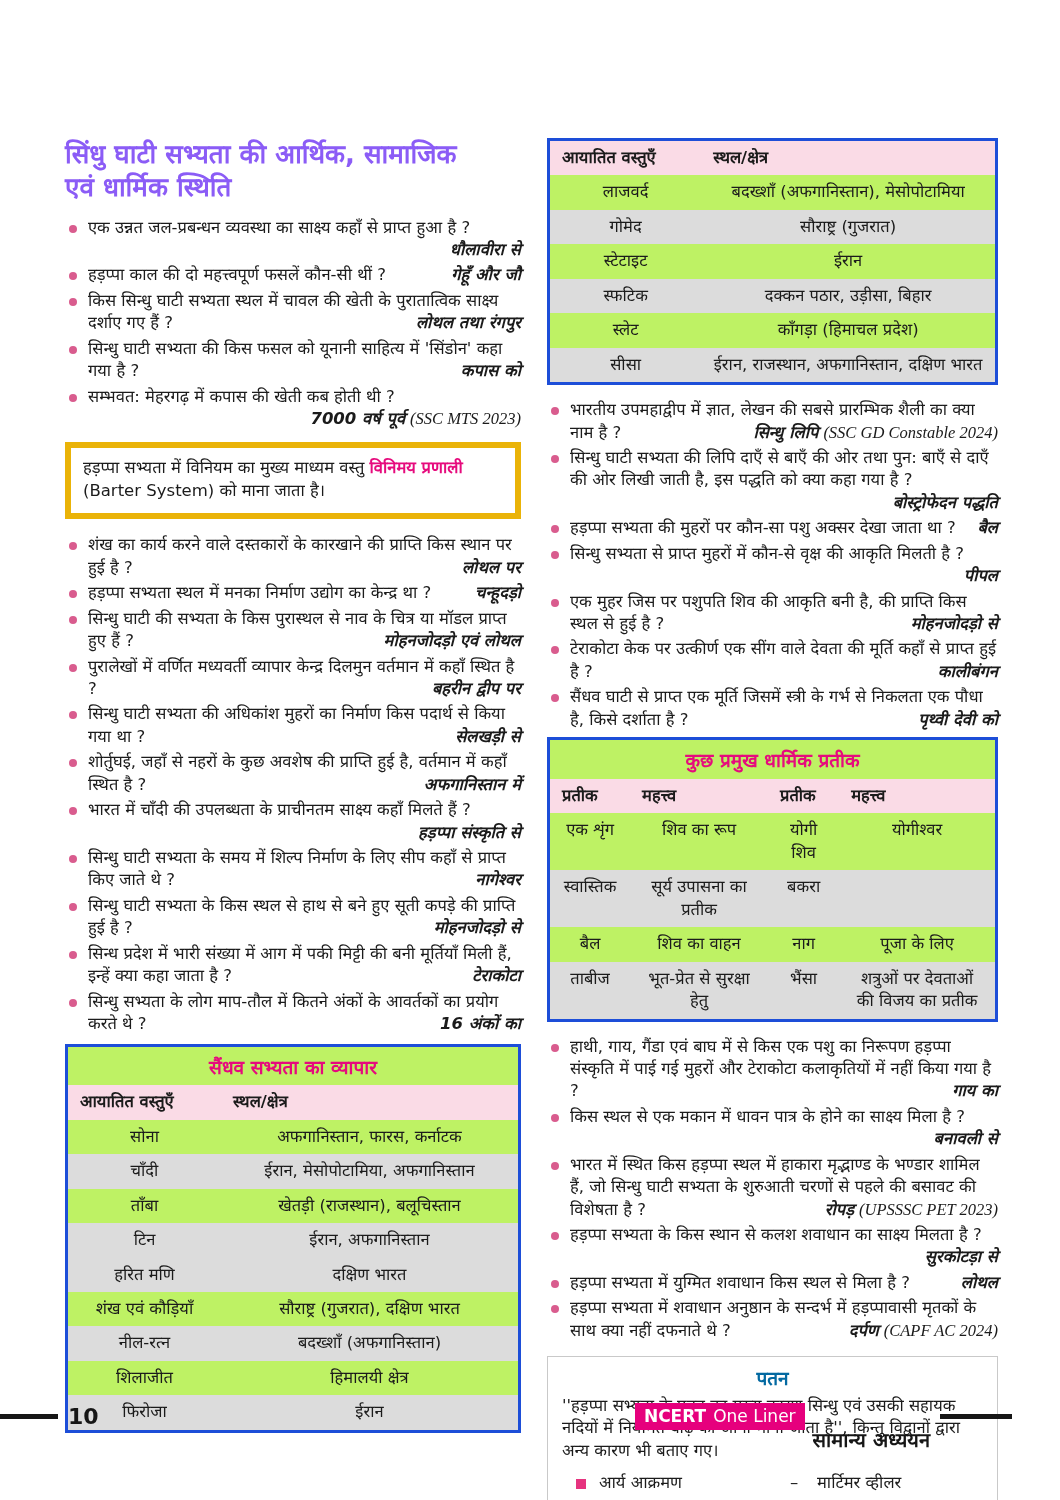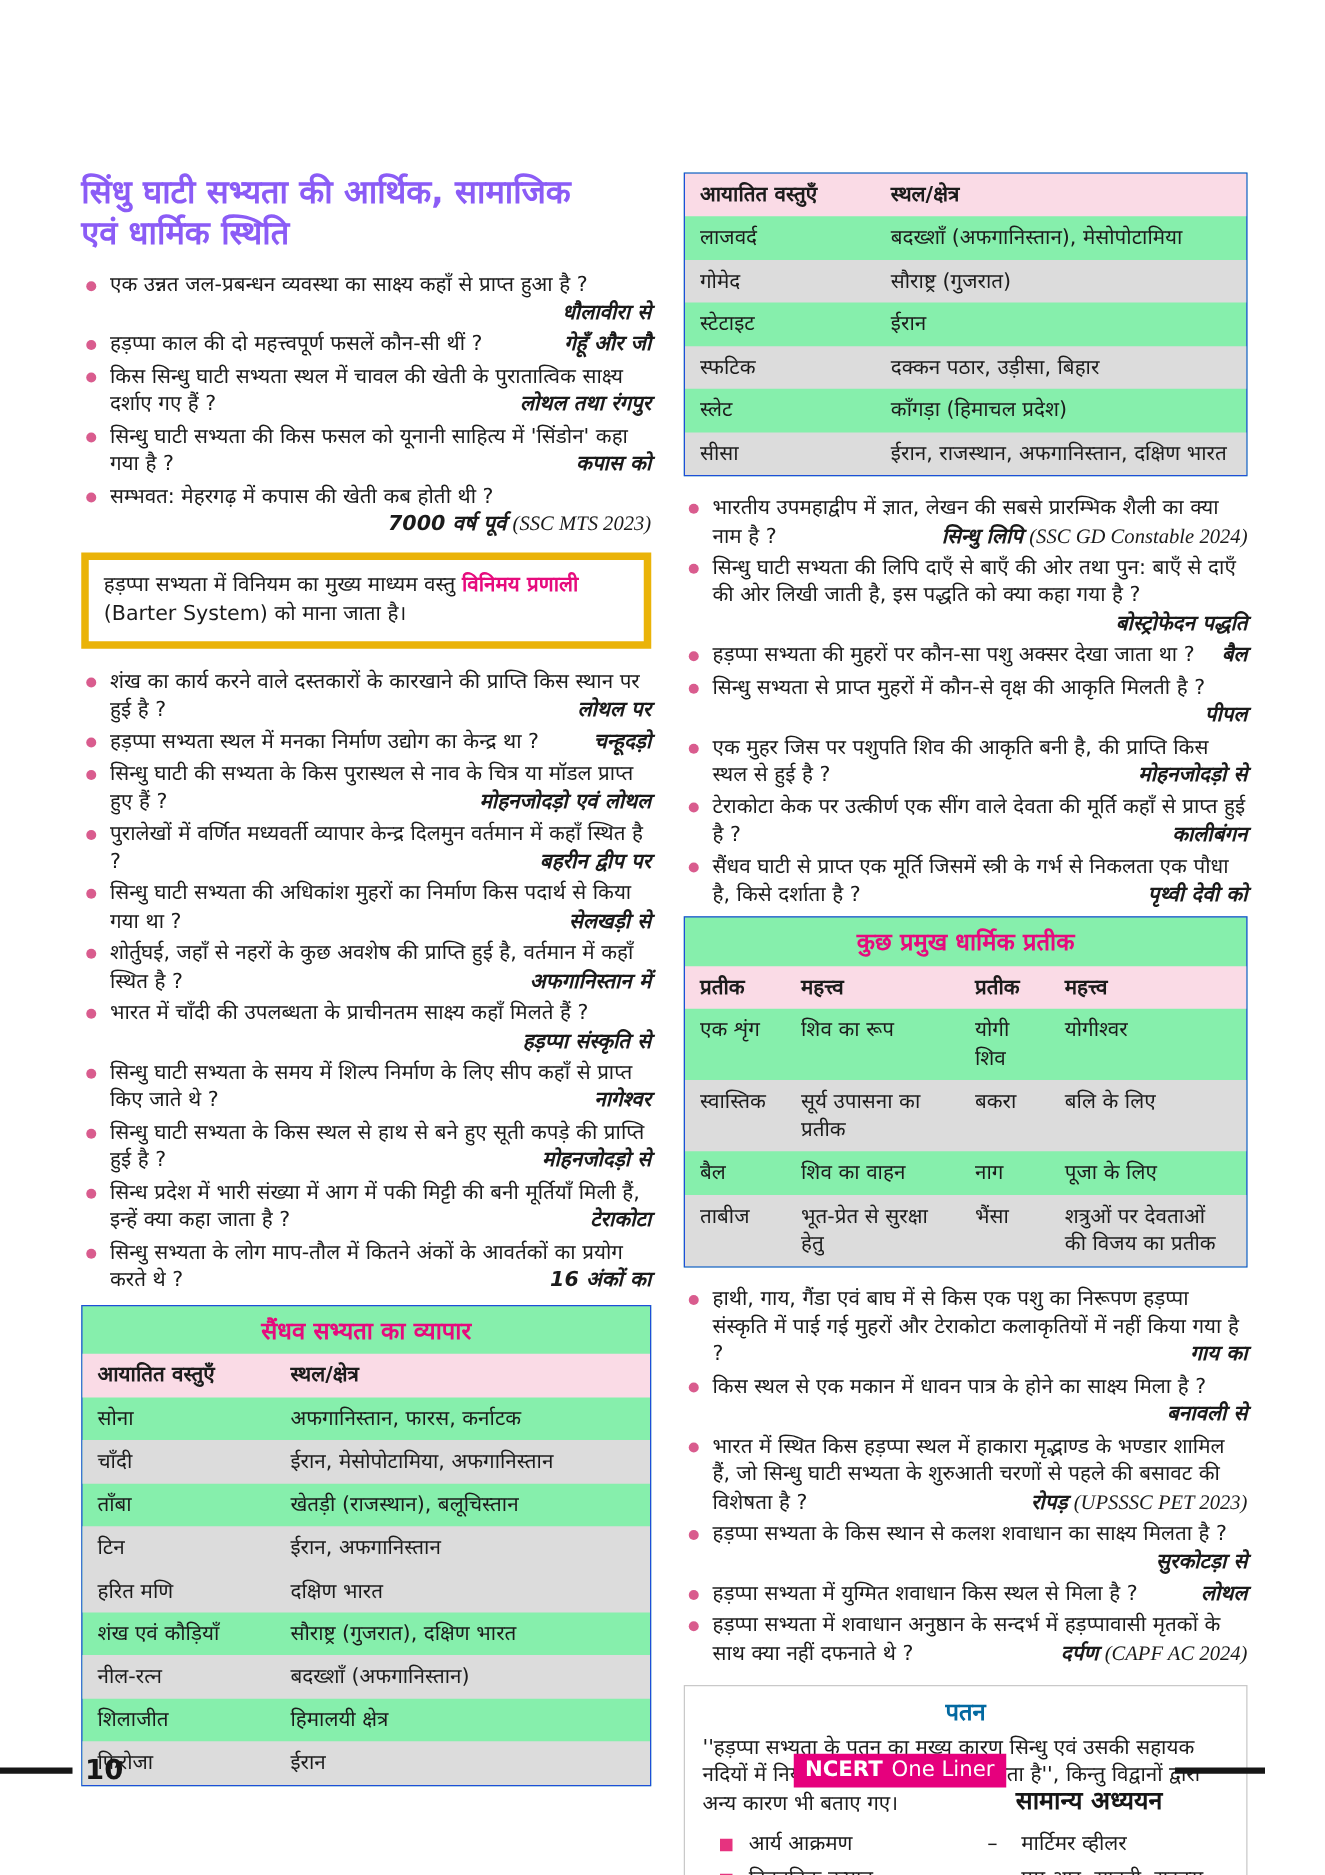--- a/index.html
+++ b/index.html
@@ -20,24 +20,24 @@
   .qa .bullet { position:absolute; left:4px; top:8px; width:8px; height:8px; border-radius:50%; background:#d95c8e; }
   .qa .ans { float:right; font-weight:700; font-style:italic; margin-left:12px; }
   .qa .ans b { font-weight:700; font-style:italic; }
   .qa .exam { font-family:"Liberation Serif","DejaVu Serif",serif; font-style:italic; font-weight:400; margin-left:5px; }
 
   
   .note-box { border:6px solid #eab308; padding:9px 12px 11px; margin:12px 0 15px; }
   .hl { color:#e60b7d; font-weight:700; }
 
   
-  .dtable { border:1px solid #1d4ed8; margin-top:8px; background:#86efac; }
+  .dtable { border:3px solid #1d4ed8; margin-top:8px; background:#bef264; }
   .t-title { text-align:center; color:#e60b7d; font-weight:700; font-size:19px; padding:8px 6px 5px; }
   .t-head { display:flex; background:#fadbe6; font-weight:700; }
-  .t-row { display:flex; }
+  .t-row { display:flex;text-align:center; }
   .t-row.alt { background:#dcdcdc; }
   .t-head > div, .t-row > div { padding:6px 12px; }
   .c1 { width:34%; } .c2 { width:66%; }
   .s1 { width:18%; } .s2 { width:31%; } .s3 { width:16%; } .s4 { width:35%; }
   .symbols { margin:6px 0 14px; }
 
   
   .decline-box { border:1px solid #c9c9c9; padding:9px 14px 14px; margin-top:14px; }
   .decline-title { text-align:center; color:#0369a1; font-weight:700; font-size:19px; margin-bottom:3px; }
   .decline-list { margin:10px 0 0 14px; }
@@ -334,21 +334,20 @@
               <div class="s1">एक शृंग</div>
               <div class="s2">शिव का रूप</div>
               <div class="s3">योगी शिव</div>
               <div class="s4">योगीश्वर</div>
             </div>
 
             <div class="t-row alt">
               <div class="s1">स्वास्तिक</div>
               <div class="s2">सूर्य उपासना का प्रतीक</div>
               <div class="s3">बकरा</div>
-              <div class="s4">बलि के लिए</div>
             </div>
 
             <div class="t-row">
               <div class="s1">बैल</div>
               <div class="s2">शिव का वाहन</div>
               <div class="s3">नाग</div>
               <div class="s4">पूजा के लिए</div>
             </div>
 
             <div class="t-row alt">

